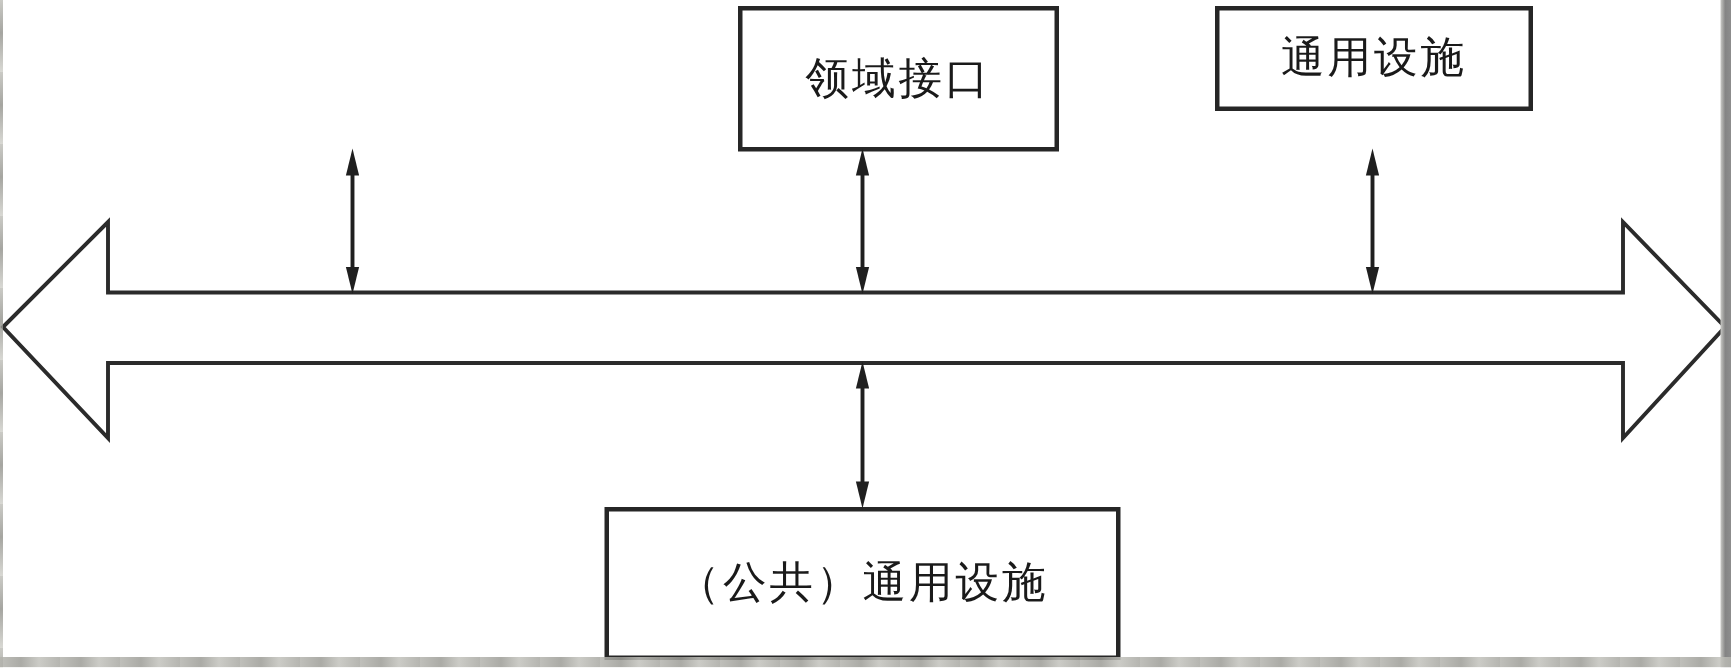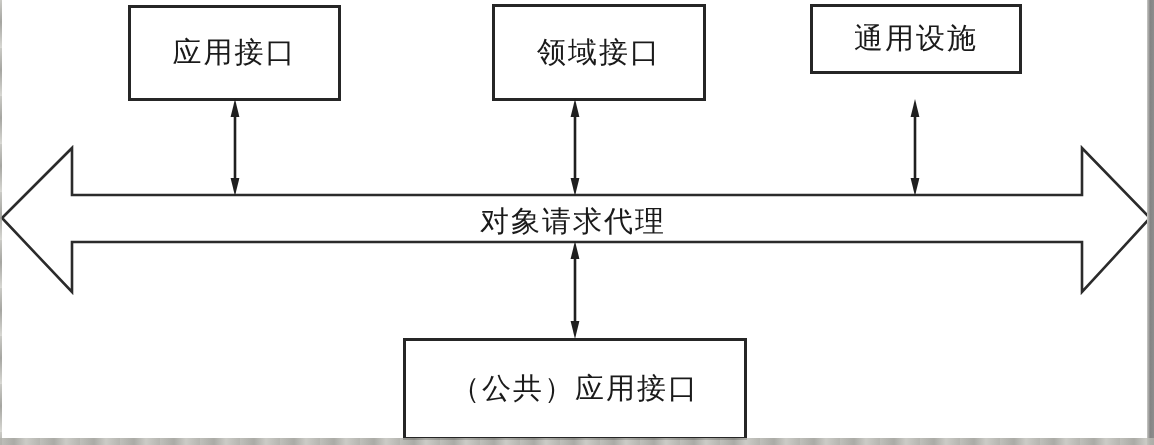--- a/index.html
+++ b/index.html
@@ -73,34 +73,30 @@
   #conn-service { left: 565px; top: 240px; }
 </style>
 </head>
 <body>
 
 <div id="stage">
 
   <svg id="orb-arrow-svg" width="1154" height="160" viewBox="0 0 1154 160">
     <polygon points="2,78 72,8 72,55 1082,55 1082,8 1150,78 1082,152 1082,102 72,102 72,152" fill="#ffffff" stroke="#2b2b2b" stroke-width="2.6" stroke-linejoin="miter"></polygon>
   </svg>
-  <div id="orb-label">对象请求代理</div>
 
-  <div class="node" id="box-app">
-    <span>应用接口</span>
-  </div>
   <div class="node" id="box-domain">
     <span>领域接口</span>
   </div>
   <div class="node" id="box-common">
     <span>通用设施</span>
   </div>
 
   <div class="node" id="box-service">
-    <span>（公共）应用接口</span>
+    <span>（公共）通用设施</span>
   </div>
 
   <svg class="vconn" id="conn-app" width="20" height="99" viewBox="0 0 20 99">
     <line x1="10" y1="14" x2="10" y2="85" stroke="#1f1f1f" stroke-width="2.6"></line>
     <polygon points="10,1 5.6,19 14.4,19" fill="#1f1f1f"></polygon>
     <polygon points="10,98 5.6,80 14.4,80" fill="#1f1f1f"></polygon>
   </svg>
   <svg class="vconn" id="conn-domain" width="20" height="99" viewBox="0 0 20 99">
     <line x1="10" y1="14" x2="10" y2="85" stroke="#1f1f1f" stroke-width="2.6"></line>
     <polygon points="10,1 5.6,19 14.4,19" fill="#1f1f1f"></polygon>

